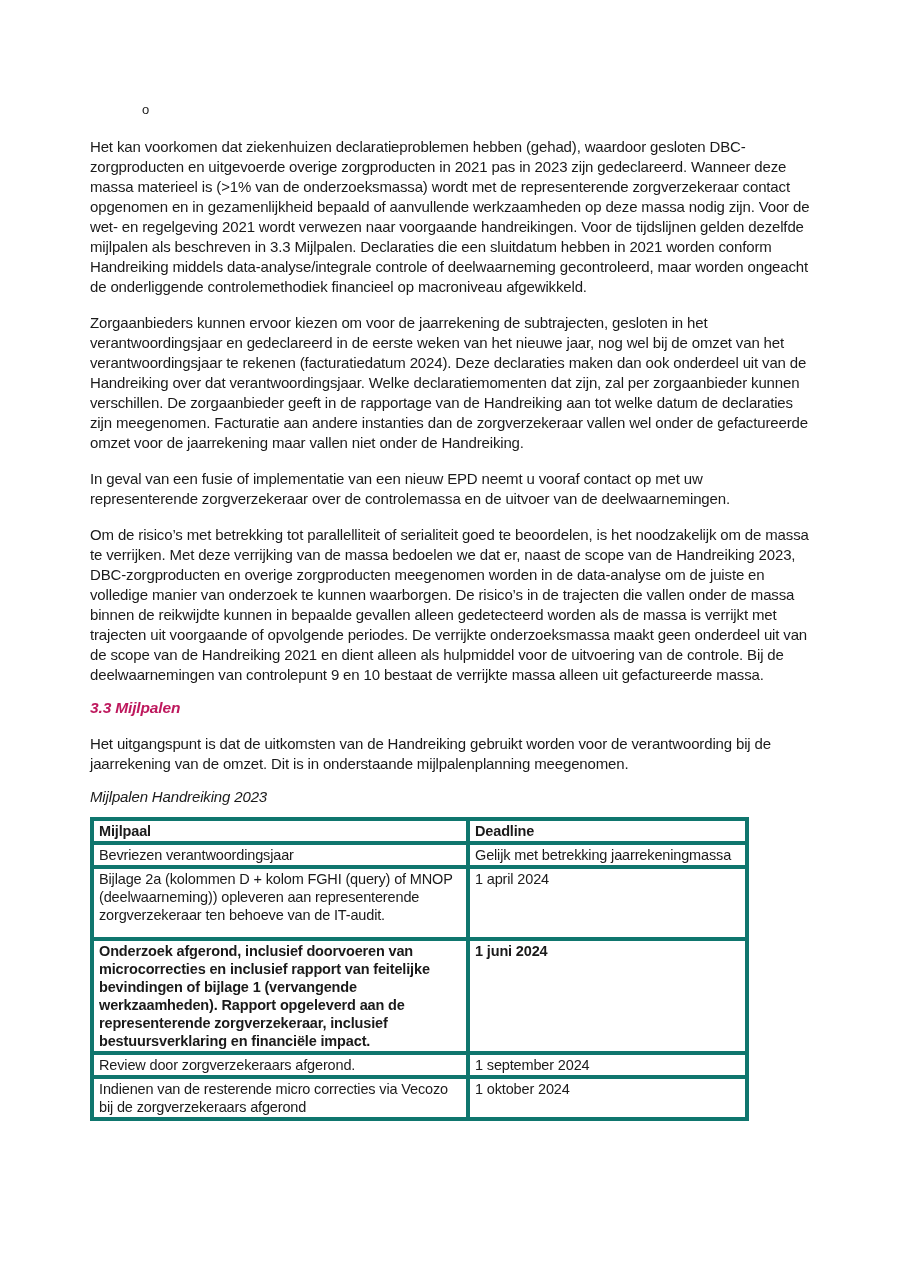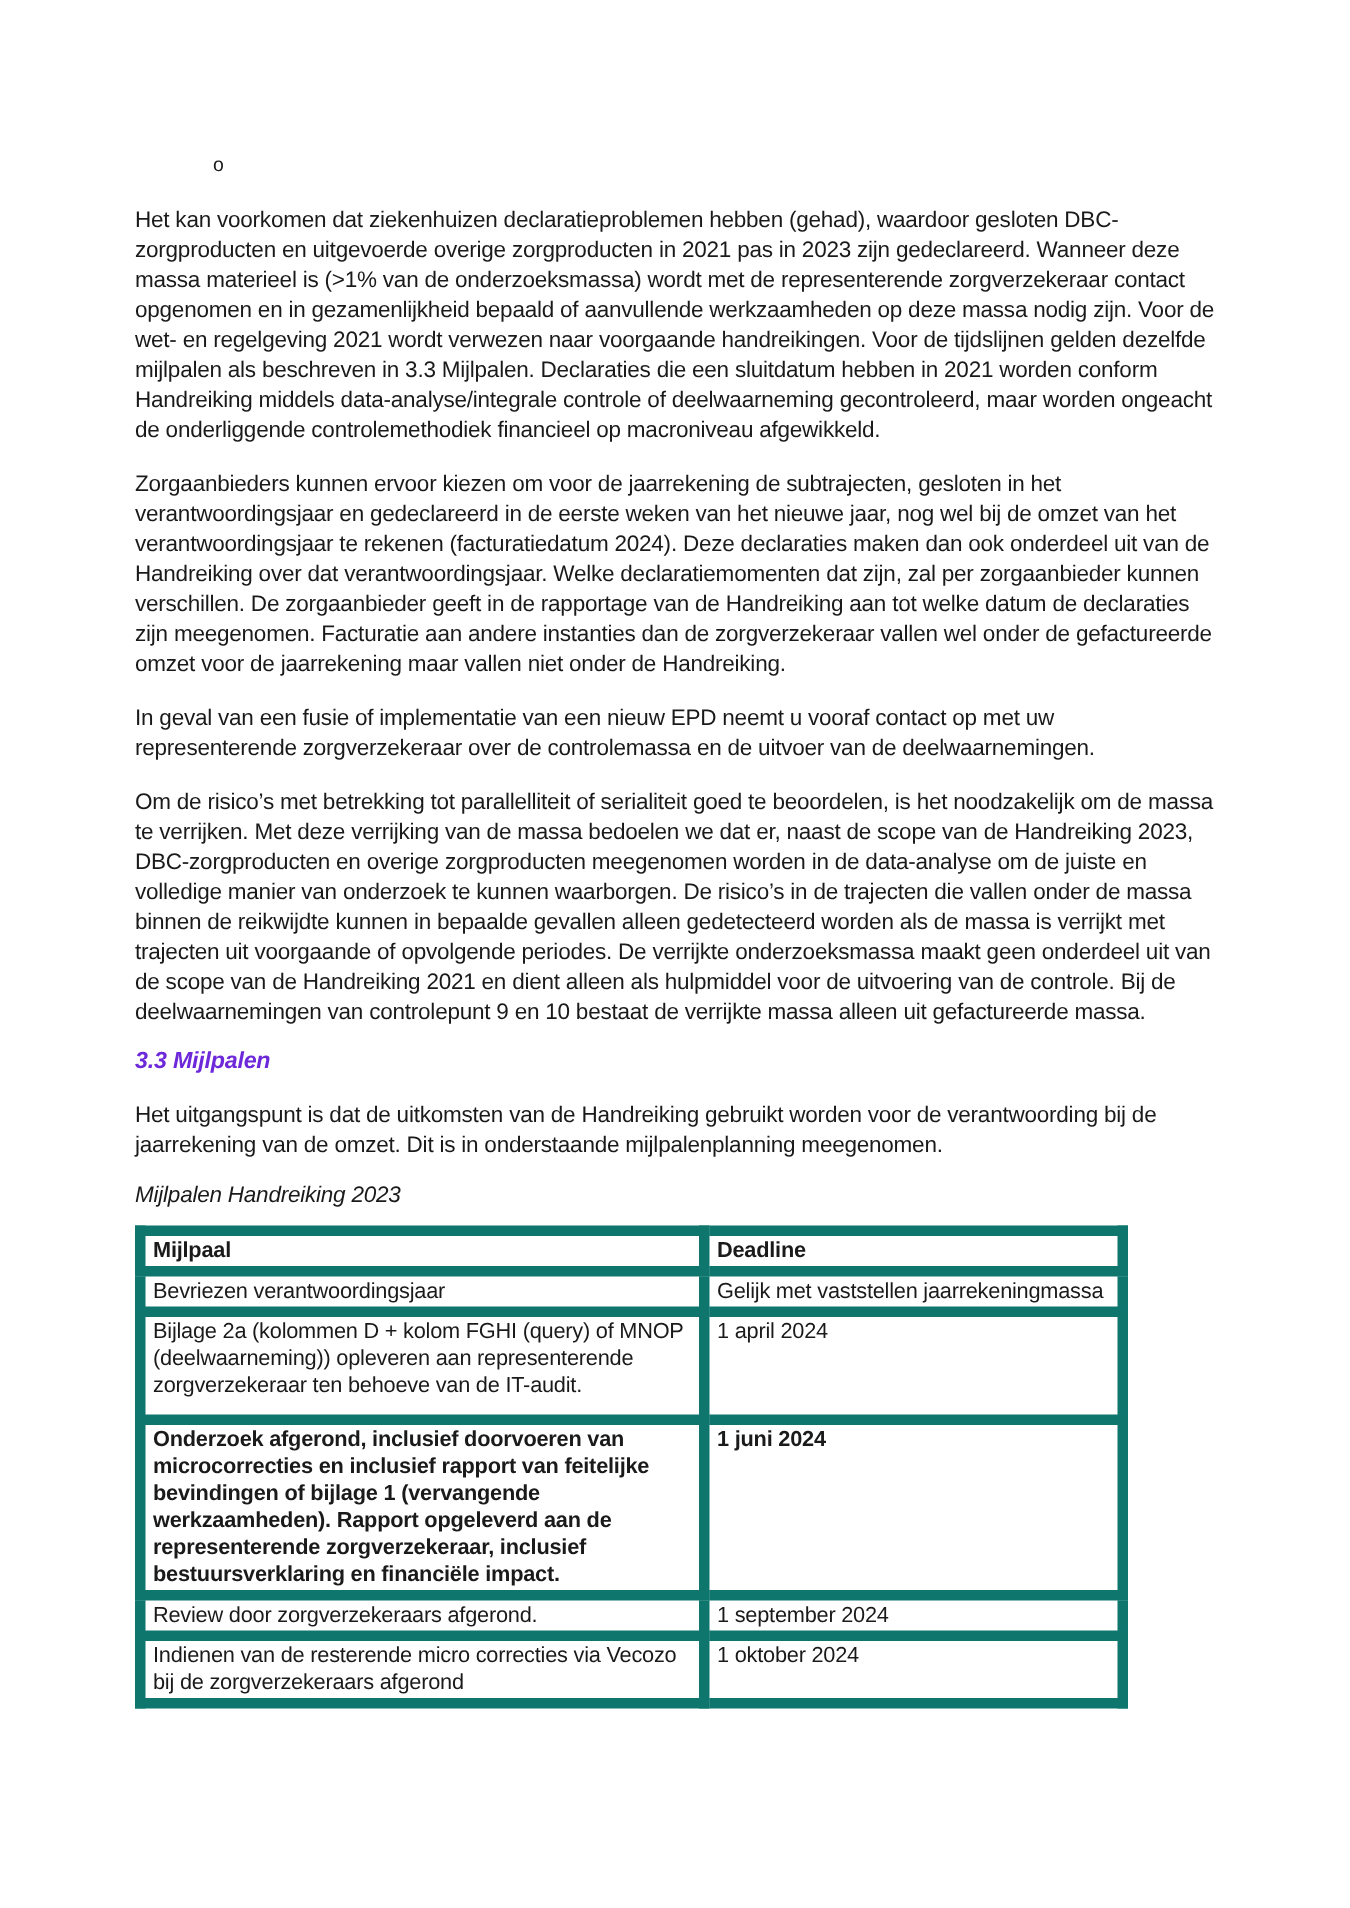--- a/index.html
+++ b/index.html
@@ -54,21 +54,21 @@
     table-layout: fixed;
     width: 655px;
     font-size: 14.5px;
     line-height: 18px;
     letter-spacing: -0.15px;
   }
   table.milestones col.c1 { width: 376px; }
   table.milestones col.c2 { width: 279px; }
   table.milestones th,
   table.milestones td {
-    border: 7px solid #0f766e;
+    border: 4px solid #0f766e;
     padding: 1px 8px 1px 5px;
     vertical-align: top;
     text-align: left;
     font-weight: normal;
     box-sizing: border-box;
   }
   table.milestones th {
     font-weight: bold;
   }
   table.milestones tr.tall-1 td { height: 72px; }
@@ -84,41 +84,41 @@
   </div>
 
   <p class="body-par">Het kan voorkomen dat ziekenhuizen declaratieproblemen hebben (gehad), waardoor gesloten DBC-zorgproducten en uitgevoerde overige zorgproducten in 2021 pas in 2023 zijn gedeclareerd. Wanneer deze massa materieel is (&gt;1% van de onderzoeksmassa) wordt met de representerende zorgverzekeraar contact opgenomen en in gezamenlijkheid bepaald of aanvullende werkzaamheden op deze massa nodig zijn. Voor de wet- en regelgeving 2021 wordt verwezen naar voorgaande handreikingen. Voor de tijdslijnen gelden dezelfde mijlpalen als beschreven in 3.3 Mijlpalen. Declaraties die een sluitdatum hebben in 2021 worden conform Handreiking middels data-analyse/integrale controle of deelwaarneming gecontroleerd, maar worden ongeacht de onderliggende controlemethodiek financieel op macroniveau afgewikkeld.</p>
 
   <p class="body-par">Zorgaanbieders kunnen ervoor kiezen om voor de jaarrekening de subtrajecten, gesloten in het verantwoordingsjaar en gedeclareerd in de eerste weken van het nieuwe jaar, nog wel bij de omzet van het verantwoordingsjaar te rekenen (facturatiedatum 2024). Deze declaraties maken dan ook onderdeel uit van de Handreiking over dat verantwoordingsjaar. Welke declaratiemomenten dat zijn, zal per zorgaanbieder kunnen verschillen. De zorgaanbieder geeft in de rapportage van de Handreiking aan tot welke datum de declaraties zijn meegenomen. Facturatie aan andere instanties dan de zorgverzekeraar vallen wel onder de gefactureerde omzet voor de jaarrekening maar vallen niet onder de Handreiking.</p>
 
   <p class="body-par">In geval van een fusie of implementatie van een nieuw EPD neemt u vooraf contact op met uw representerende zorgverzekeraar over de controlemassa en de uitvoer van de deelwaarnemingen.</p>
 
   <p class="body-par">Om de risico’s met betrekking tot parallelliteit of serialiteit goed te beoordelen, is het noodzakelijk om de massa te verrijken. Met deze verrijking van de massa bedoelen we dat er, naast de scope van de Handreiking 2023, DBC-zorgproducten en overige zorgproducten meegenomen worden in de data-analyse om de juiste en volledige manier van onderzoek te kunnen waarborgen. De risico’s in de trajecten die vallen onder de massa binnen de reikwijdte kunnen in bepaalde gevallen alleen gedetecteerd worden als de massa is verrijkt met trajecten uit voorgaande of opvolgende periodes. De verrijkte onderzoeksmassa maakt geen onderdeel uit van de scope van de Handreiking 2021 en dient alleen als hulpmiddel voor de uitvoering van de controle. Bij de deelwaarnemingen van controlepunt 9 en 10 bestaat de verrijkte massa alleen uit gefactureerde massa.</p>
 
-  <h3 class="section-heading" style="color: #6d28d9;">3.3 Mijlpalen</h3>
+  <h3 class="section-heading" style="color: #be185d;">3.3 Mijlpalen</h3>
 
   <p class="body-par">Het uitgangspunt is dat de uitkomsten van de Handreiking gebruikt worden voor de verantwoording bij de jaarrekening van de omzet. Dit is in onderstaande mijlpalenplanning meegenomen.</p>
 
   <p class="caption">Mijlpalen Handreiking 2023</p>
 
   <table class="milestones">
     <colgroup>
         <col class="c1">
         <col class="c2">
       </colgroup>
     <thead>
       <tr>
         <th>Mijlpaal</th>
         <th>Deadline</th>
       </tr>
     </thead>
     <tbody id="milestone-rows">
         <tr>
           <td>Bevriezen verantwoordingsjaar</td>
-          <td>Gelijk met vaststellen jaarrekeningmassa</td>
+          <td>Gelijk met betrekking jaarrekeningmassa</td>
         </tr>
         <tr class="tall-1">
           <td>Bijlage 2a (kolommen D + kolom FGHI (query) of MNOP (deelwaarneming)) opleveren aan representerende zorgverzekeraar ten behoeve van de IT-audit.</td>
           <td>1 april 2024</td>
         </tr>
         <tr class="tall-2">
           <td>Onderzoek afgerond, inclusief doorvoeren van microcorrecties en inclusief rapport van feitelijke bevindingen of bijlage 1 (vervangende werkzaamheden). Rapport opgeleverd aan de representerende zorgverzekeraar, inclusief bestuursverklaring en financiële impact.</td>
           <td>1 juni 2024</td>
         </tr>
         <tr>

